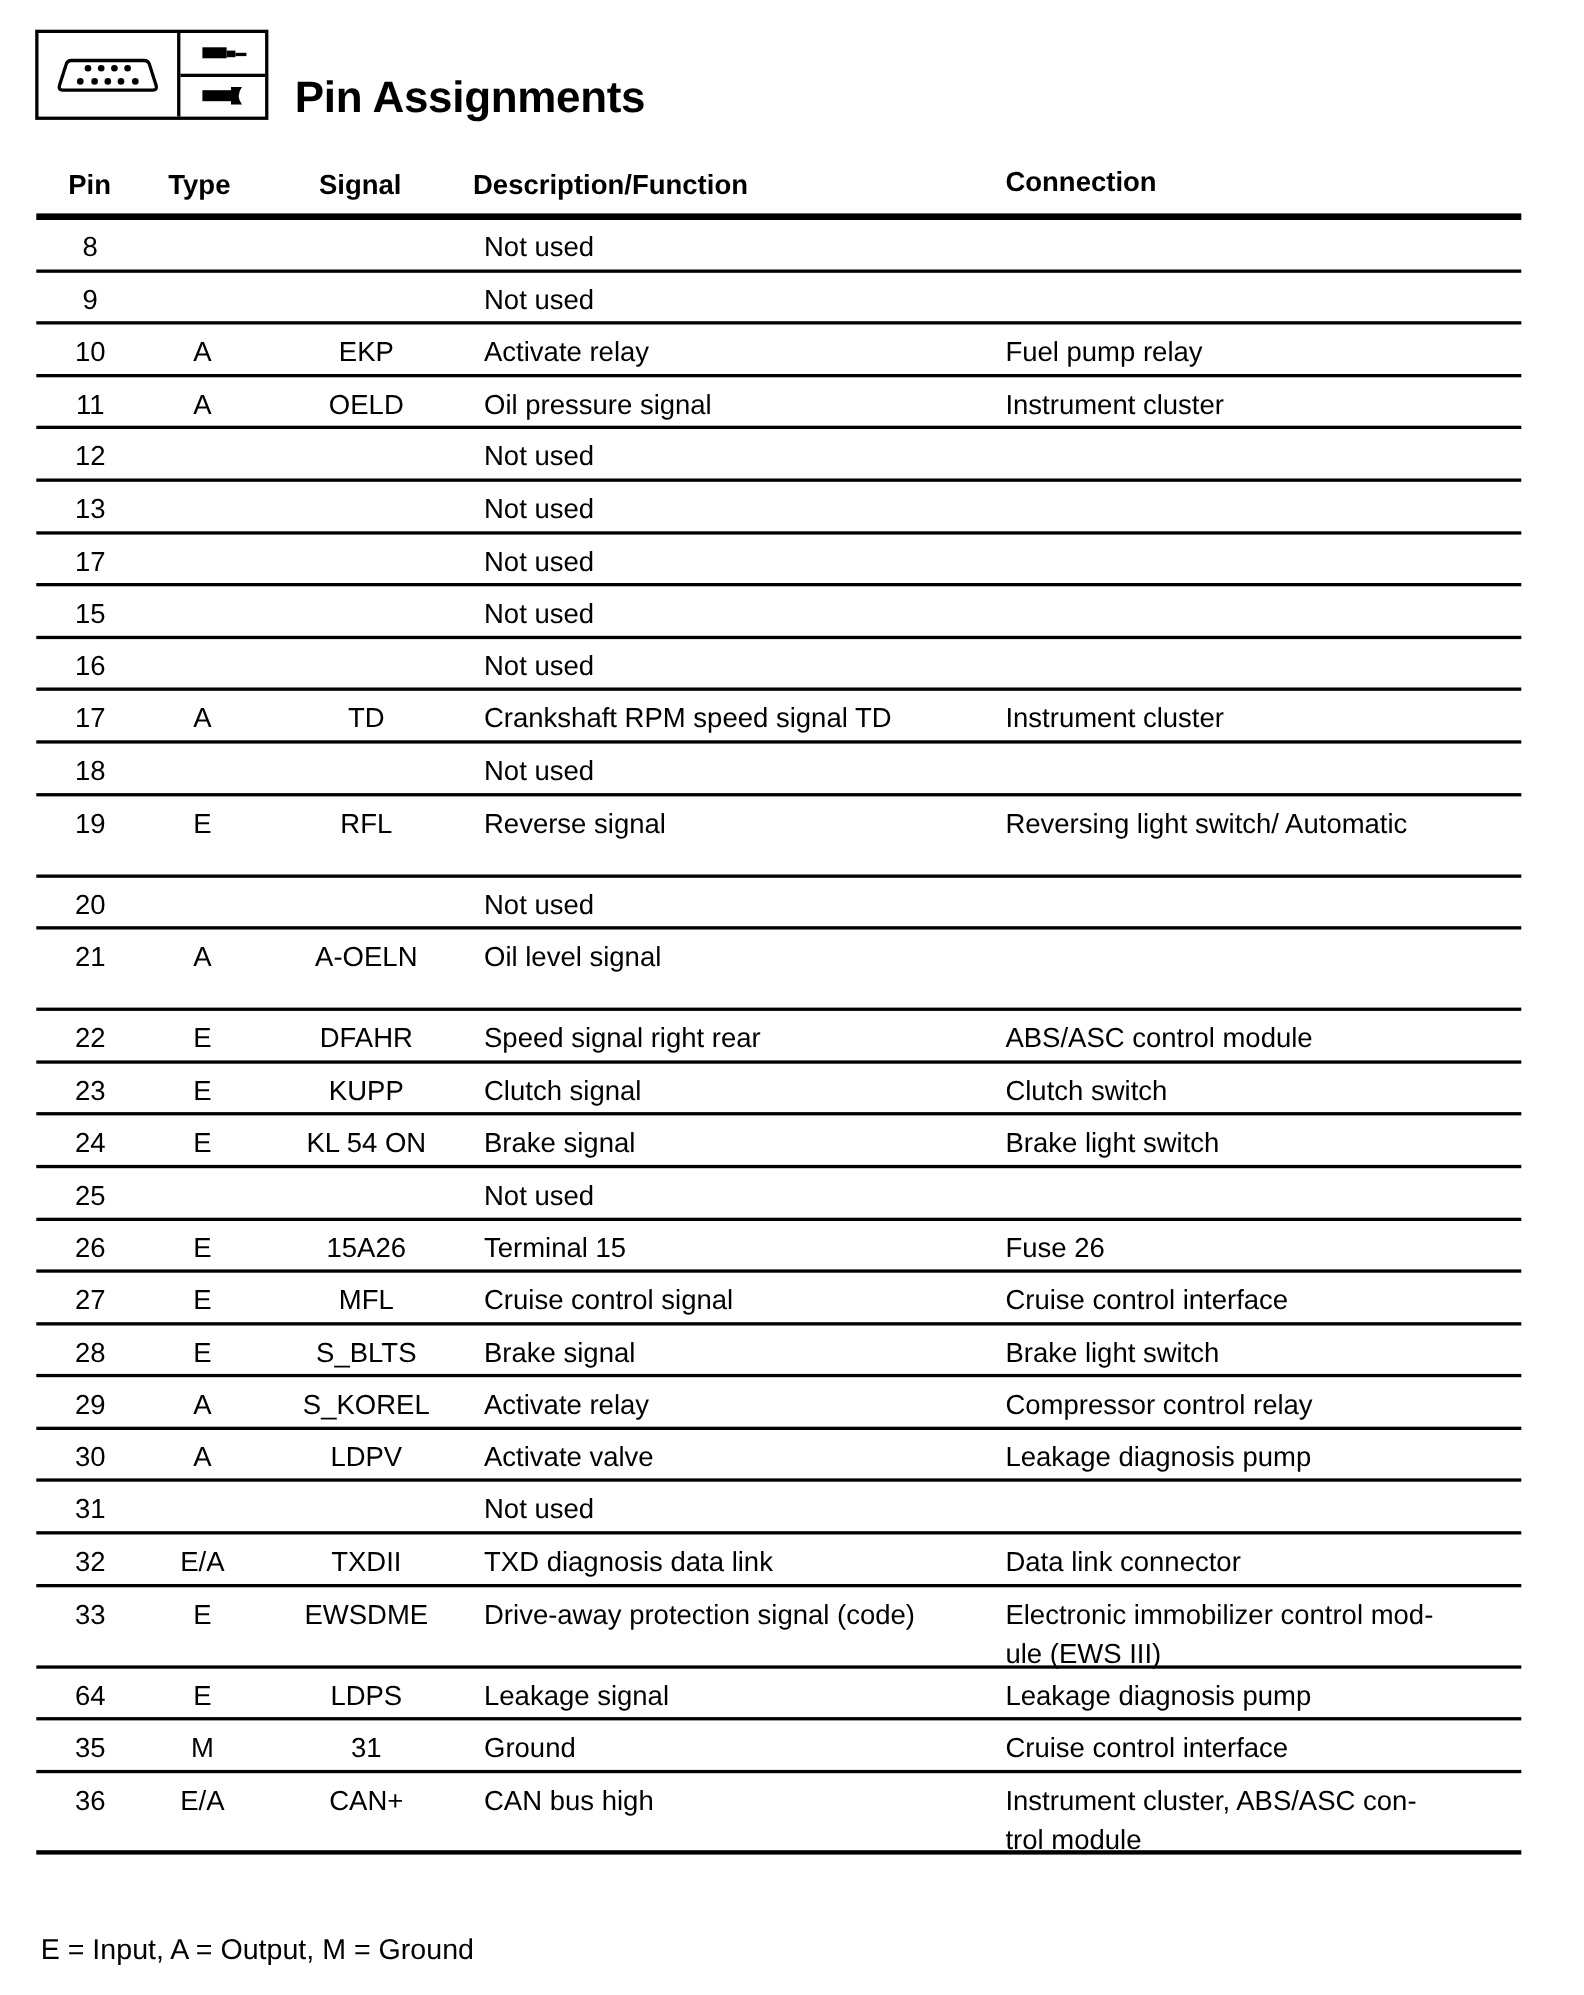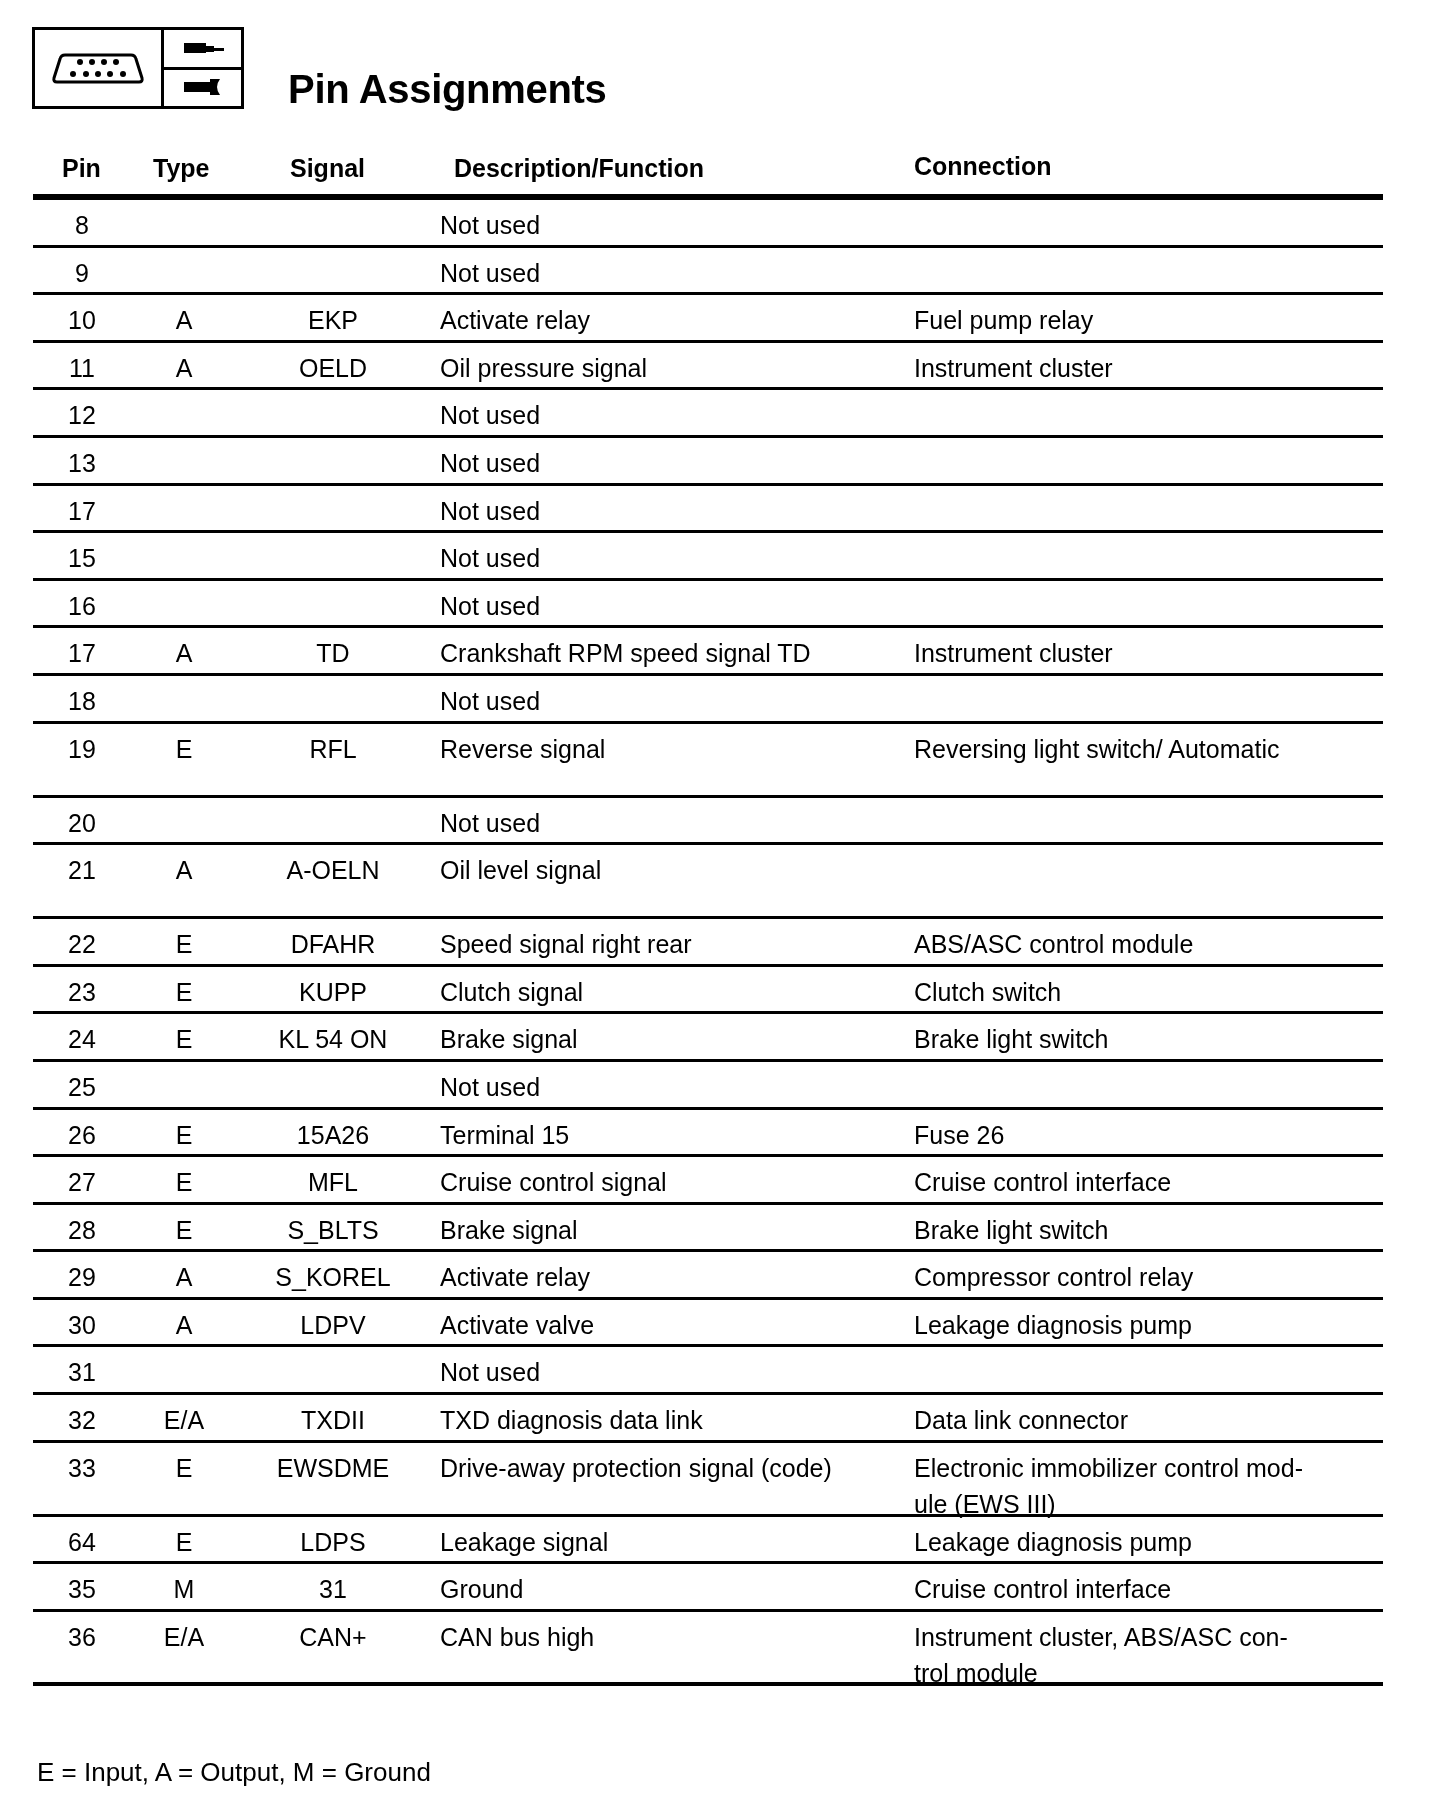--- a/index.html
+++ b/index.html
@@ -15,21 +15,21 @@
   .icon-connector-cell {
     position: absolute; left: 0; top: 0; width: 126px; height: 76px;
     border-right: 3px solid #000;
   }
   .icon-tools-top {
     position: absolute; left: 129px; top: 0; width: 77px; height: 37px;
     border-bottom: 3px solid #000;
   }
   .icon-tools-bottom { position: absolute; left: 129px; top: 40px; width: 77px; height: 36px; }
   .title {
-    position: absolute; left: 256px; top: 40px;
+    position: absolute; left: 236px; top: 40px;
     font-size: 40px; font-weight: bold; letter-spacing: -0.3px; white-space: nowrap;
   }
   .table-wrap { position: absolute; left: 33px; top: 150px; width: 1350px; }
   .thead {
     position: relative; height: 44px; border-bottom: 6px solid #000;
     font-weight: bold; font-size: 25px;
   }
   .thead span { position: absolute; top: 4px; white-space: nowrap; }
   .row {
     position: relative; border-bottom: 3px solid #000; font-size: 25px;
@@ -40,21 +40,21 @@
   .row:last-child { border-bottom-width: 4px; }
   .cell { position: absolute; top: 7px; white-space: nowrap; line-height: 36px; }
   .c-pin  { left: 22px; width: 54px; text-align: center; }
   .c-type { left: 120px; width: 62px; text-align: center; }
   .c-sig  { left: 235px; width: 130px; text-align: center; }
   .c-desc { left: 407px; }
   .c-conn { left: 881px; white-space: normal; width: 450px; }
   .h-pin  { left: 29px; }
   .h-type { left: 120px; }
   .h-sig  { left: 257px; }
-  .h-desc { left: 421px; }
+  .h-desc { left: 397px; }
   .h-conn { left: 881px; top: 2px !important; }
   .footer {
     position: absolute; left: 37px; top: 1757px; font-size: 26px; white-space: nowrap;
   }
 </style>
 </head>
 <body>
 
 <div class="header-block">
   <div class="icon-box">

